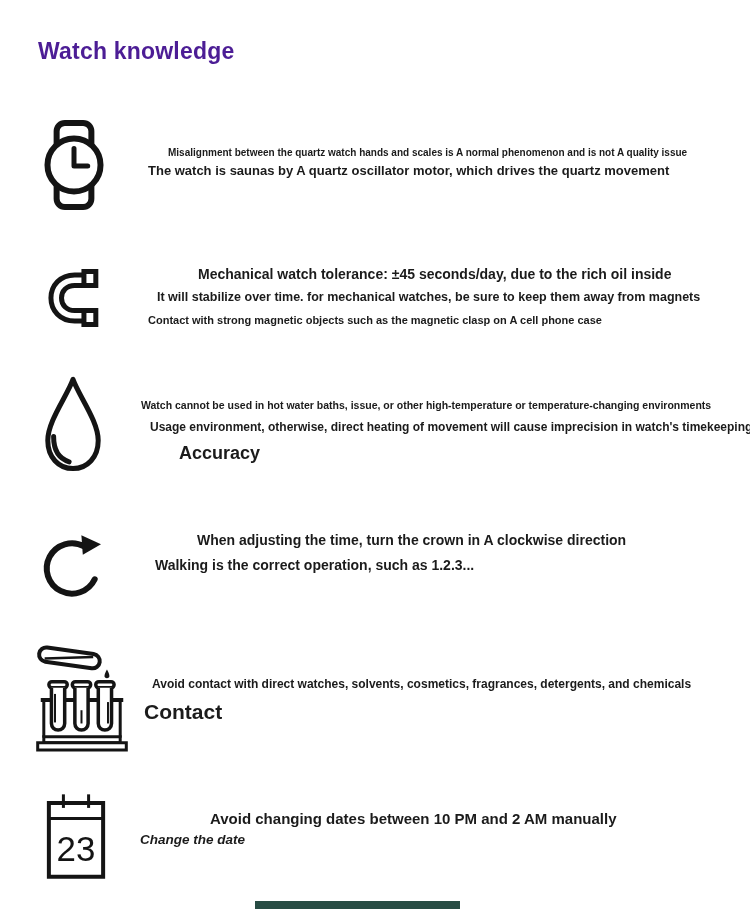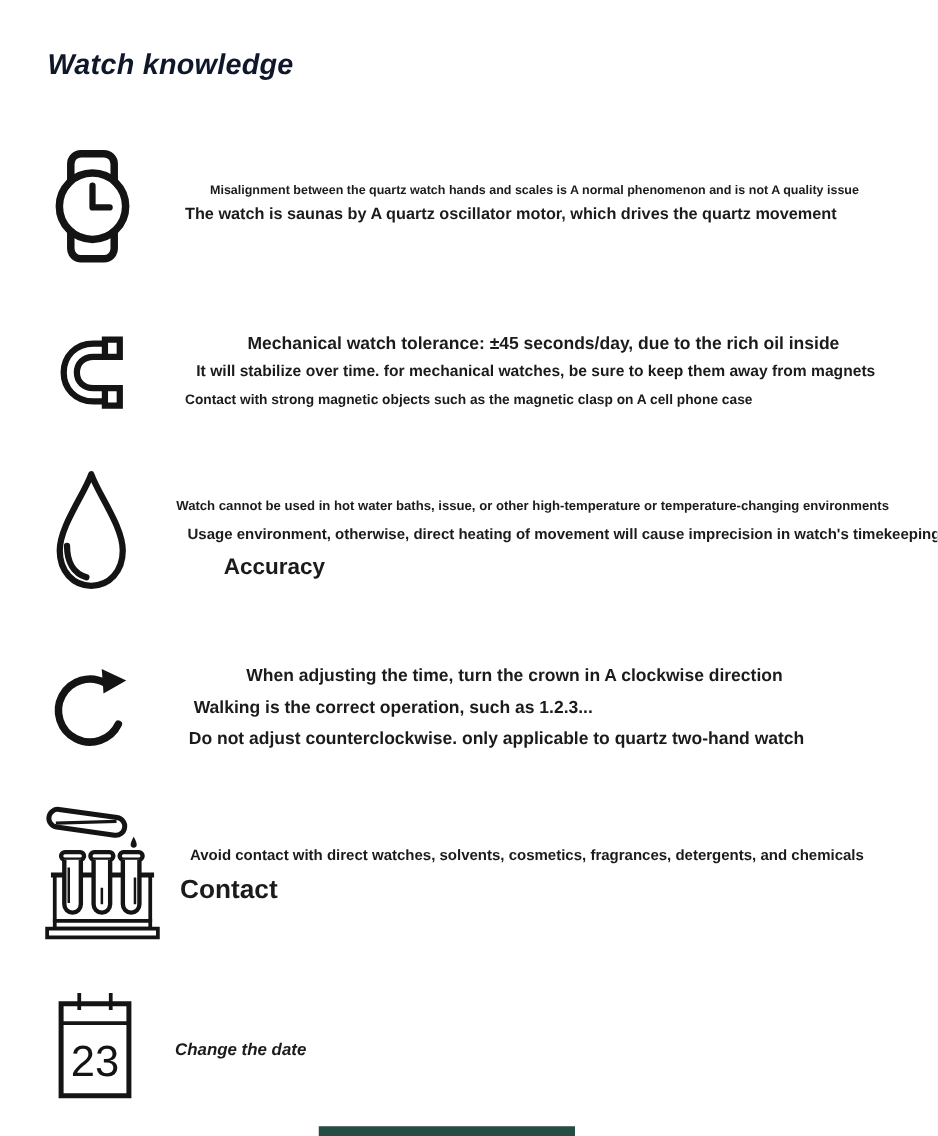--- a/index.html
+++ b/index.html
@@ -2,21 +2,21 @@
 <html><head>
 <meta charset="utf-8">
 <style>
   html,body{margin:0;padding:0;background:#ffffff;}
   .canvas{
     position:relative;width:750px;height:909px;background:#ffffff;
     font-family:"Liberation Sans",sans-serif;font-weight:700;color:#1b1b1b;
     overflow:hidden;
   }
   .t{position:absolute;white-space:nowrap;line-height:1.15;}
-  .page-title{left:38px;top:38px;font-size:23px;letter-spacing:0.2px;color:#0f172a;font-style:italic;}
+  .page-title{left:38px;top:38px;font-size:23px;letter-spacing:0.2px;color:#4c1d95;}
   .icon-box{position:absolute;}
   .icon-box svg{width:100%;height:100%;display:block;}
   .progress-bar{position:absolute;left:255px;top:901px;width:205px;height:8px;background:#274c44;}
   svg *{vector-effect:non-scaling-stroke;}
 </style>
 </head>
 <body>
 
 <div class="canvas">
 
@@ -54,21 +54,20 @@
   <div class="t" style="left:147px;top:443px;font-size:18px;margin-left:32px;">Accuracy</div>
 
   <div class="icon-box" style="left:38px;top:526px;width:70px;height:80px;">
     <svg viewBox="0 0 100 100" fill="none">
       <path d="M81 69 A36 36 0 1 1 66 22" fill="none" stroke="#141414" stroke-width="6" stroke-linecap="round"></path>
       <polygon points="62,6 90,19 64,34" fill="#141414"></polygon>
     </svg>
   </div>
   <div class="t" style="left:197px;top:532px;font-size:14px;">When adjusting the time, turn the crown in A clockwise direction</div>
   <div class="t" style="left:155px;top:557px;font-size:14px;">Walking is the correct operation, such as 1.2.3...</div>
-  <div class="t" style="left:151px;top:582px;font-size:14px;">Do not adjust counterclockwise. only applicable to quartz two-hand watch</div>
 
   <div class="icon-box" style="left:32px;top:643px;width:100px;height:110px;">
     <svg viewBox="0 0 95 108" fill="none">
       <g transform="rotate(8 38 16)">
         <rect x="5" y="8" width="60" height="14" rx="7" fill="#fff" stroke="#141414" stroke-width="4"></rect>
         <line x1="11" y1="19" x2="58" y2="11" stroke="#141414" stroke-width="2.5"></line>
       </g>
       <path d="M72 26 c-3.2 5.5 -3.2 8.5 0 8.5 c3.2 0 3.2 -3 0 -8.5 Z" fill="#141414"></path>
       <line x1="7" y1="56" x2="88" y2="56" stroke="#141414" stroke-width="4"></line>
       <line x1="10" y1="56" x2="10" y2="93" stroke="#141414" stroke-width="3"></line>
@@ -91,17 +90,18 @@
 
   <div class="icon-box" style="left:45px;top:791px;width:62px;height:90px;">
     <svg viewBox="0 0 64 92" fill="none">
       <rect x="4" y="12" width="56" height="76" fill="#fff" stroke="#141414" stroke-width="4"></rect>
       <line x1="4" y1="28" x2="60" y2="28" stroke="#141414" stroke-width="3"></line>
       <line x1="19" y1="3" x2="19" y2="17" stroke="#141414" stroke-width="3"></line>
       <line x1="45" y1="3" x2="45" y2="17" stroke="#141414" stroke-width="3"></line>
       <text x="32" y="72" font-size="36" font-weight="400" text-anchor="middle" fill="#141414" font-family="Liberation Sans, sans-serif">23</text>
     </svg>
   </div>
+  <div class="t" style="left:210px;top:810px;font-size:15px;">Avoid changing dates between 10 PM and 2 AM manually</div>
   <div class="t" style="left:140px;top:832px;font-size:13.5px;font-style:italic;">Change the date</div>
 
   <div class="progress-bar"></div>
 
 </div>
 
 </body></html>

